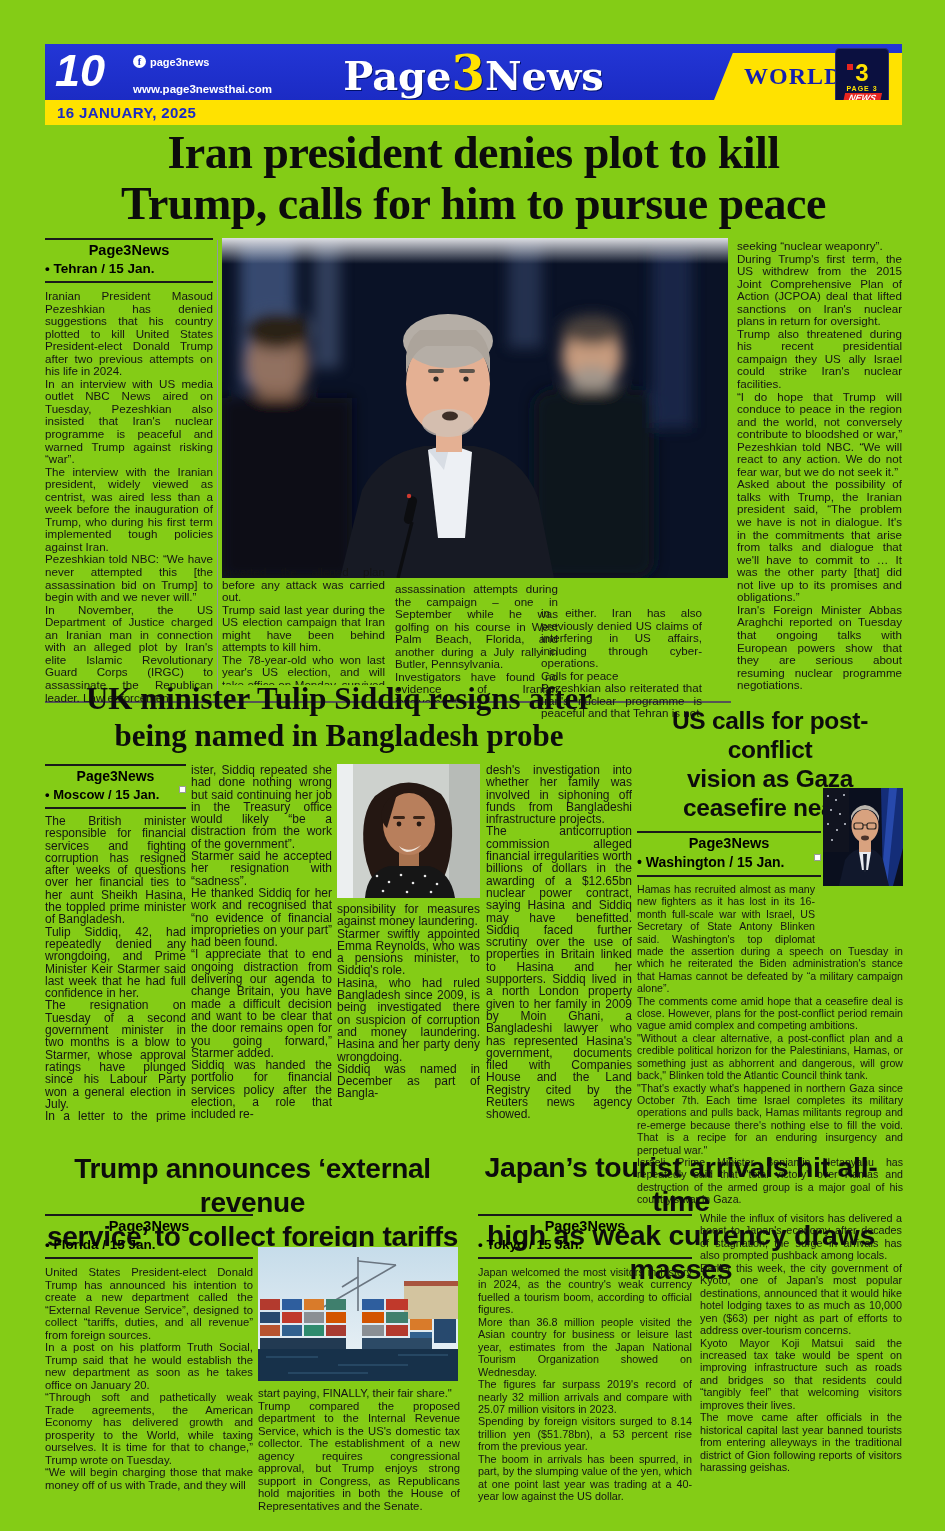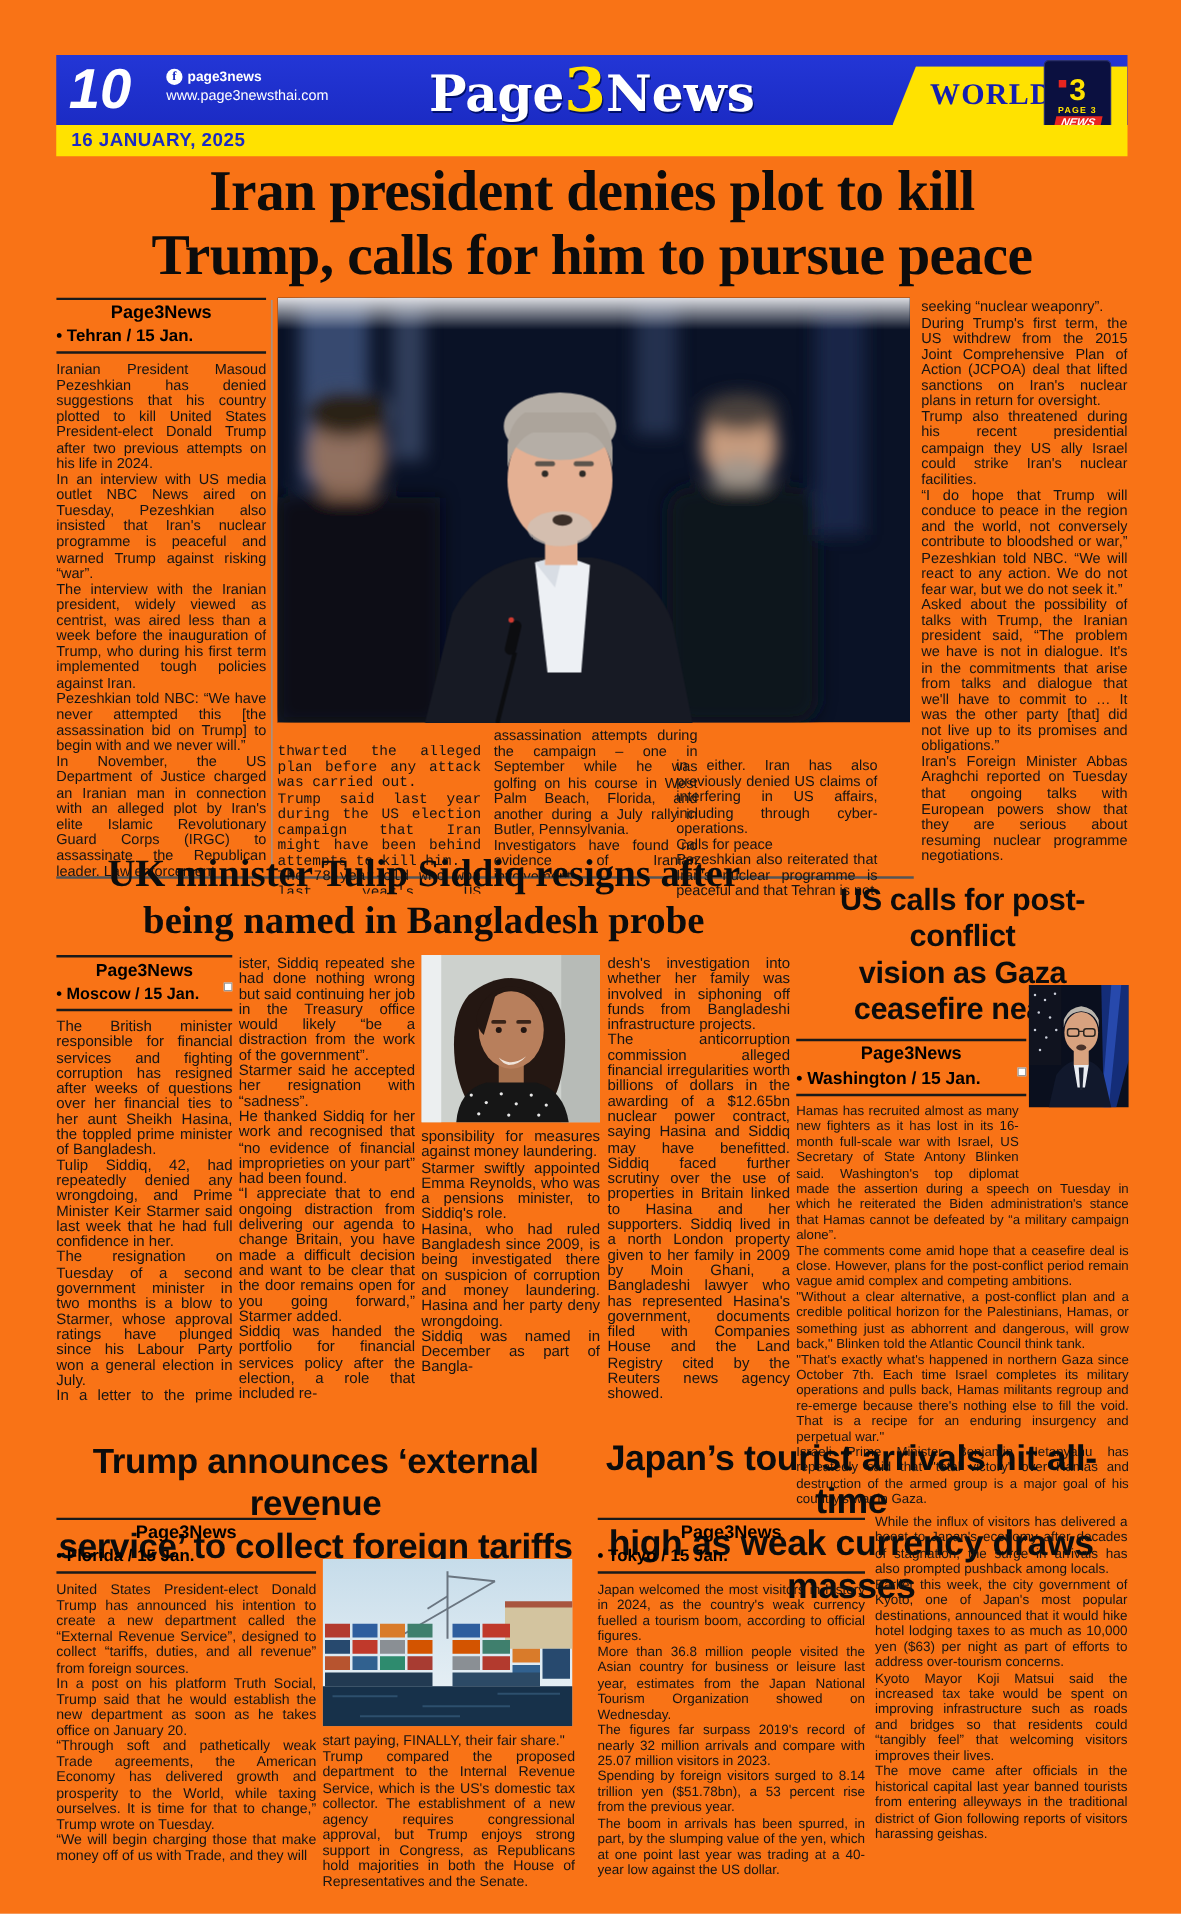--- a/index.html
+++ b/index.html
@@ -1,29 +1,29 @@
 <!DOCTYPE html>
 <html lang="en"><head>
 <meta charset="utf-8">
 <style>
   * { margin:0; padding:0; box-sizing:border-box; }
   body { background:#e9e9e9; font-family:"Liberation Sans", sans-serif; }
-  .page { position:relative; width:945px; height:1531px; margin:0 auto; background:#f97316; overflow:hidden; }
+  .page { position:relative; width:945px; height:1531px; margin:0 auto; background:#84cc16; overflow:hidden; }
 
   
   .masthead { position:absolute; left:45px; top:44px; width:857px; height:81px; }
   .blue-bar { position:absolute; left:0; top:0; width:100%; height:56px; background:linear-gradient(#2336d6,#1b2bc4); }
   .date-strip { position:absolute; left:0; top:56px; width:100%; height:25px; background:#ffe200; display:flex; align-items:center; }
   .date-strip span { color:#1b2bc4; font-weight:bold; font-size:15px; letter-spacing:.4px; padding-left:12px; }
   .page-num { position:absolute; left:10px; top:1px; color:#fff; font-size:45px; font-weight:bold; font-style:italic; }
   .social { position:absolute; left:88px; top:11px; color:#fff; }
   .social .row { display:flex; align-items:center; gap:4px; }
   .fb-circle { display:inline-flex; align-items:center; justify-content:center; width:13px; height:13px; border-radius:50%; background:#fff; color:#1b2bc4; font-size:10px; font-weight:bold; font-family:"Liberation Serif",serif; }
   .social .handle { font-size:11px; font-weight:bold; }
-  .social .site { font-size:11.5px; font-weight:normal; margin-top:3px; }
+  .social .site { font-size:11.5px; font-weight:bold; margin-top:15px; }
   .brand { position:absolute; left:50%; top:1px; transform:translateX(-50%); font-family:"DejaVu Serif", serif; font-weight:bold; color:#fff; font-size:40px; white-space:nowrap; text-shadow:1px 1px 0 #00106a; }
   .brand .y3 { color:#ffe200; font-size:48px; }
   .world-tag { position:absolute; right:0; top:9px; width:188px; height:47px; background:#ffe200; clip-path:polygon(10% 0,100% 0,100% 100%,0 100%); display:flex; align-items:center; }
   .world-tag span { font-family:"Liberation Serif", serif; font-weight:bold; font-size:24px; color:#151fae; letter-spacing:1px; padding-left:30px; }
   .logo-box { position:absolute; right:13px; top:4px; width:54px; height:69px; background:#0b1040; border:1px solid #2a2f6a; border-radius:4px; display:flex; flex-direction:column; align-items:center; justify-content:center; gap:1px; }
   .logo-3 { color:#ffe200; font-weight:bold; font-size:24px; line-height:22px; position:relative; }
   .logo-3::before { content:""; position:absolute; left:-8px; top:2px; width:6px; height:6px; background:#e8251f; }
   .logo-page3 { color:#ffe200; font-size:7px; font-weight:bold; letter-spacing:1px; }
   .logo-news { background:#e8251f; color:#fff; font-style:italic; font-weight:bold; font-size:9px; padding:0 5px; transform:skewX(-12deg); }
 
@@ -44,21 +44,21 @@
   .body { text-align:justify; color:#141414; hyphens:auto; -webkit-hyphens:auto; }
   .body p { margin:0; }
   .col { position:absolute; overflow:hidden; }
 
   
   .iran { position:absolute; left:45px; top:238px; width:857px; height:464px; }
   .iran .vrule { position:absolute; left:172px; top:2px; width:1px; height:458px; background:#8f9aa3; }
   .iran .c1 { left:0; top:0; width:168px; height:464px; }
   .iran .c1 .body, .iran .c5 .body { font-size:11.6px; line-height:12.55px; }
   .iran .photo { position:absolute; left:177px; top:0; width:506px; height:340px; }
-  .iran .c2 { left:177px; top:358px; width:163px; height:119px;font-family:Liberation Mono, monospace; }
+  .iran .c2 { left:177px; top:328px; width:163px; height:119px; }
   .iran .c3 { left:350px; top:345px; width:163px; height:119px; }
   .iran .c4 { left:496px; top:345px; width:161px; height:119px;margin-top:24px; }
   .iran .c2 .body,.iran .c3 .body,.iran .c4 .body { font-size:11.6px; line-height:12.55px; }
   .iran .c5 { left:692px; top:2px; width:165px; height:462px; }
   .iran .byline { margin-bottom:7px; }
 
   
   .uk { position:absolute; left:45px; top:680px; width:588px; height:442px; }
   .uk .headline { font-size:31px; line-height:37px; }
   .uk .cols { position:absolute; top:84px; left:0; width:100%; height:358px; }

